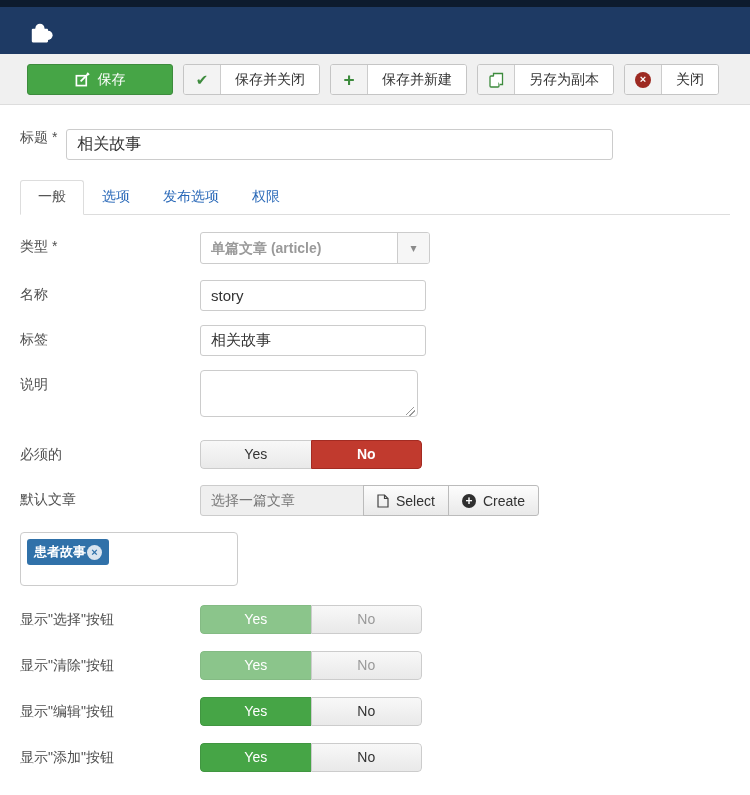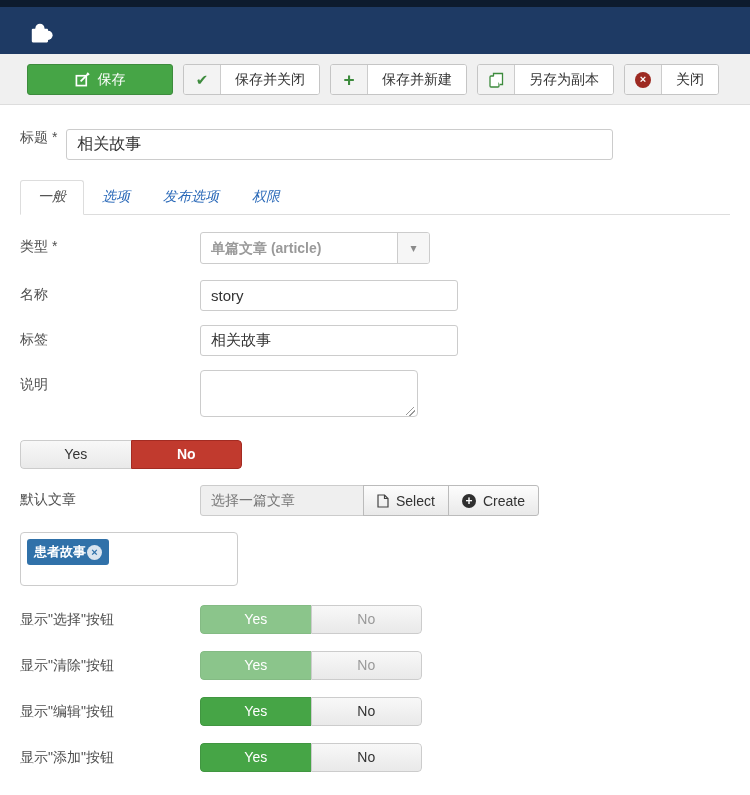--- a/index.html
+++ b/index.html
@@ -28,37 +28,37 @@
     font-size: 11px; font-weight: bold; display: inline-flex; align-items: center; justify-content: center; line-height: 1; }
 
   .content { padding: 0 20px; }
   .title-row { margin-top: 24px; display: flex; align-items: flex-start; gap: 9px; }
   .title-row label { font-size: 14px; color: #4f4f4f; white-space: nowrap; }
   .input { border: 1px solid #ccc; border-radius: 3px; color: #333; font-size: 15px;
     padding: 0 10px; height: 31px; background: #fff;
     font-family: "Liberation Sans", "DejaVu Sans", sans-serif; }
   #title-input { width: 547px; font-size: 16px; }
 
-  .tabs { margin-top: 20px; display: flex; align-items: flex-end; border-bottom: 1px solid #ddd; padding-left: 0; font-style: italic; }
+  .tabs { margin-top: 20px; display: flex; align-items: flex-end; border-bottom: 1px solid #ddd; padding-left: 0; }
   .tab { font-size: 14px; padding: 7px 15px 8px; cursor: pointer; }
   .tab.active { background: #fff; border: 1px solid #ddd; border-bottom: 1px solid #fff;
     border-radius: 3px 3px 0 0; color: #555; margin-bottom: -1px; padding: 7px 17px 8px; }
   .tab.link { color: #2a69b8; text-decoration: none; margin-left: 3px; }
 
   .form { margin-top: 17px; }
   .frow { display: flex; }
   .flabel { width: 180px; padding-top: 6px; font-size: 14px; color: #4f4f4f; }
 
   .chosen { width: 230px; height: 32px; border: 1px solid #ccc; border-radius: 3px;
     display: flex; overflow: hidden; background: #fff; }
   .chosen-text { flex: 1; padding: 7px 10px 0; font-size: 14px; color: #9a9a9a; white-space: nowrap; font-weight: bold; }
   .chosen-arrow { width: 32px; border-left: 1px solid #ccc; background: #f6f6f6; color: #8a8a8a;
     display: flex; align-items: center; justify-content: center; font-size: 12px; }
 
-  .in-218 { width: 258px; }
+  .in-218 { width: 226px; }
   .ta-wrap { position: relative; width: 218px; }
   .ta { width: 218px; height: 47px; border: 1px solid #ccc; border-radius: 4px; resize: none;
     font-family: "Liberation Sans", "DejaVu Sans", sans-serif; font-size: 14px; padding: 5px 8px; color:#333; }
   .ta-wrap::after { content: ""; position: absolute; right: 3px; bottom: 5px; width: 9px; height: 9px;
     background: linear-gradient(135deg, transparent 40%, #999 40%, #999 48%, transparent 48%,
       transparent 66%, #999 66%, #999 74%, transparent 74%); }
 
   .toggle { width: 222px; height: 29px; display: flex; border-radius: 4px; overflow: hidden; }
   .tbtn { flex: 1; font-size: 14px; border: 1px solid #ccc; cursor: pointer; line-height: 27px;
     text-align: center; font-family: "Liberation Sans", "DejaVu Sans", sans-serif; }
@@ -184,20 +184,21 @@
     </div>
 
     <div class="frow mb19">
       <label class="flabel">说明</label>
       <span class="ta-wrap">
         <textarea class="ta" style=""></textarea>
       </span>
     </div>
 
     <div class="frow mb16">
+      <label class="flabel">必须的</label>
       <div class="toggle">
         <button class="tbtn t-off">Yes</button>
         <button class="tbtn t-no-red">No</button>
       </div>
     </div>
 
     <div class="frow mb16">
       <label class="flabel">默认文章</label>
       <div class="article-group">
         <span class="ro-input">选择一篇文章</span>

